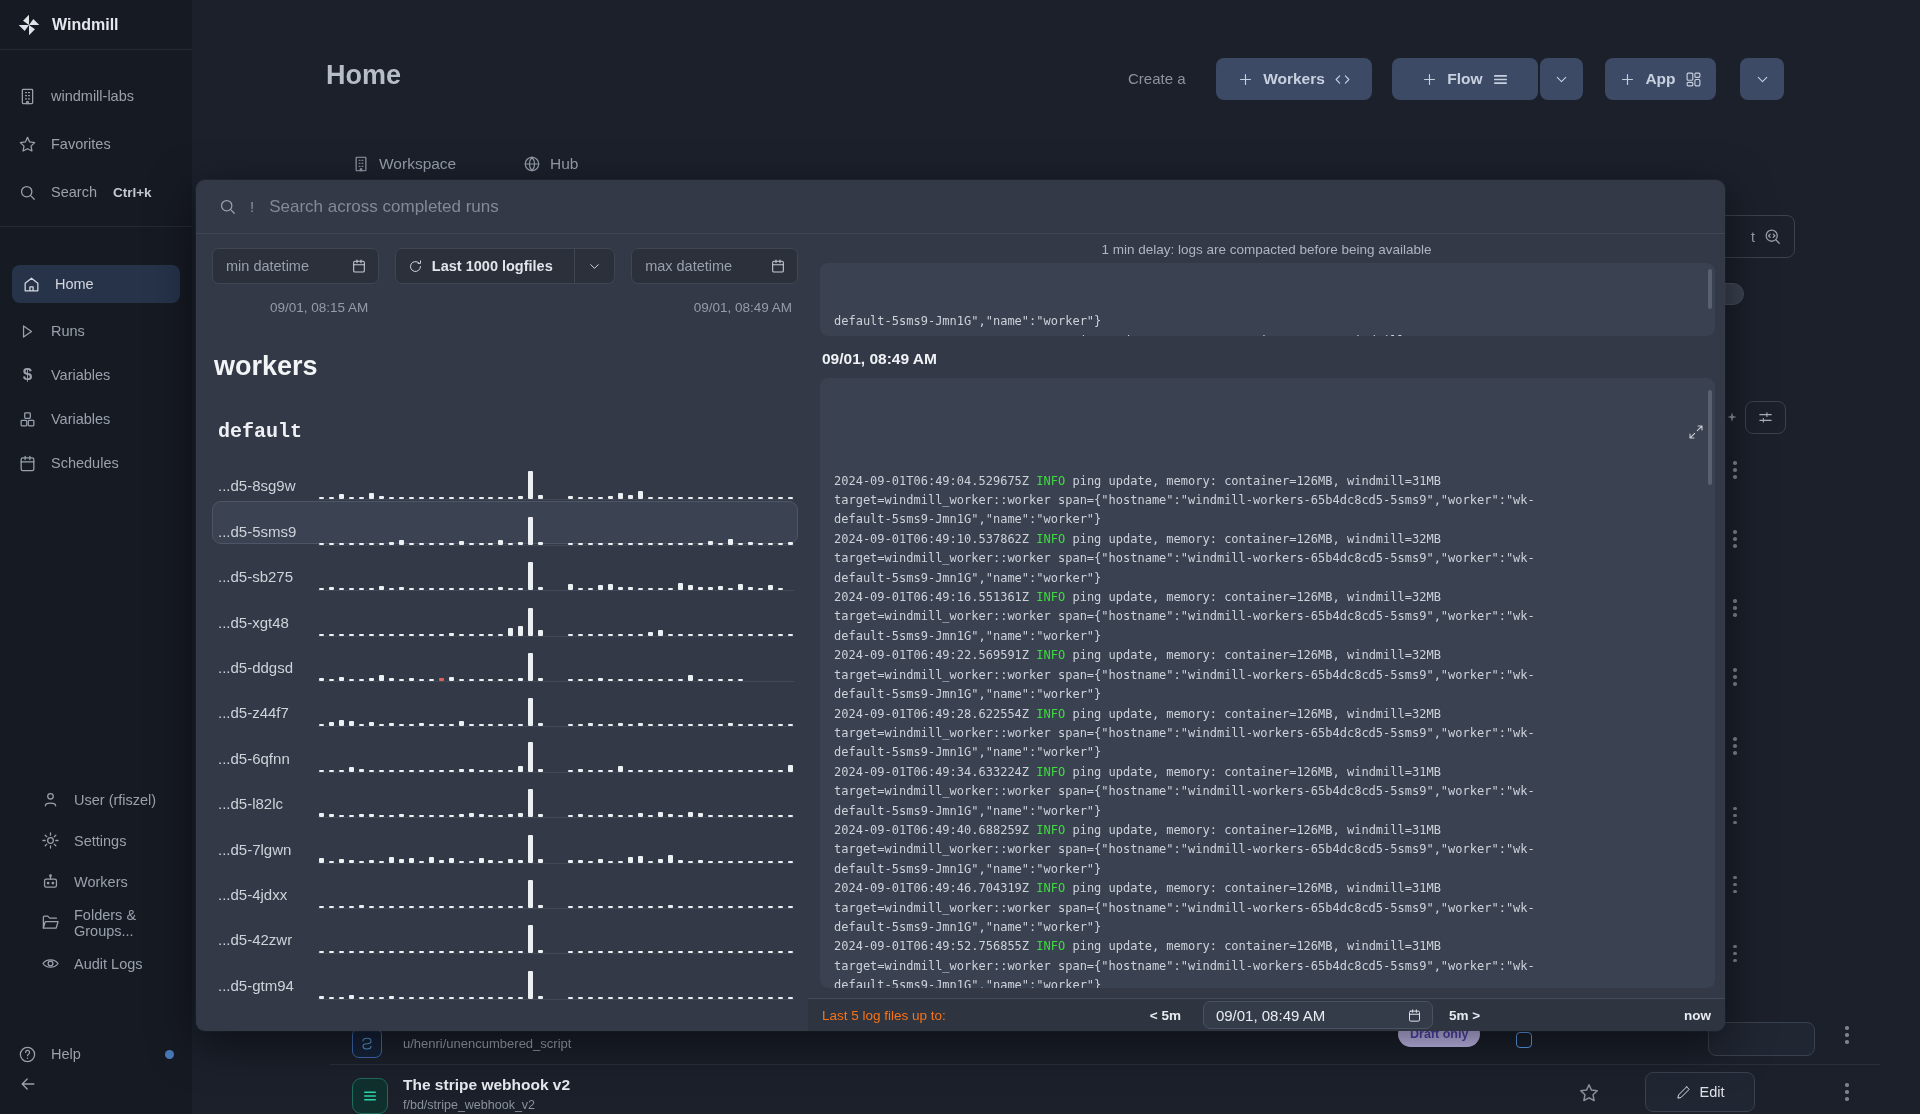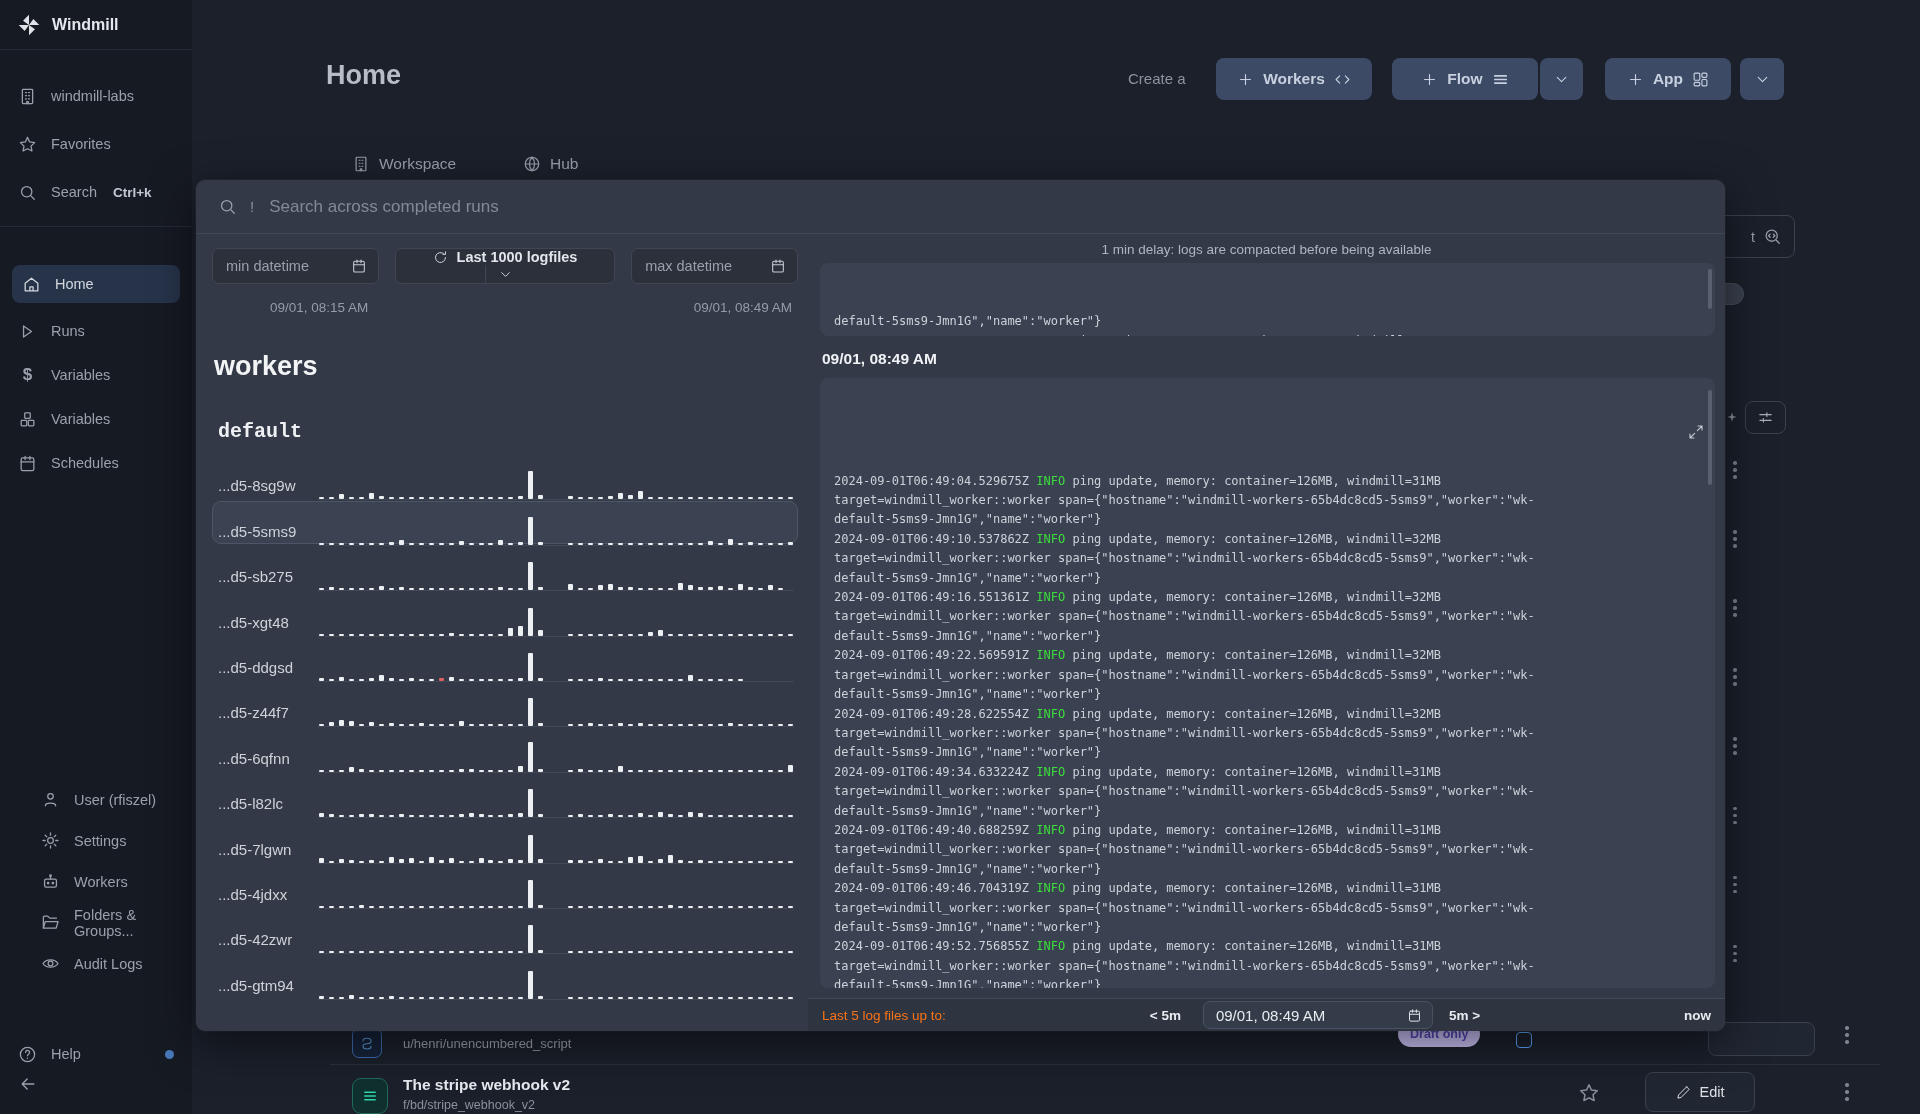--- a/index.html
+++ b/index.html
@@ -78,21 +78,21 @@
   .panel-body{flex:1;display:flex;min-height:0;}
 
   
   .left-col{width:612px;flex:none;padding:14px 10px 0 16px;overflow:hidden;}
   .filters-row{display:flex;gap:16px;}
   .dt-input{width:168px;height:36px;background:#2b303b;border:1px solid #3f4654;border-radius:7px;display:flex;align-items:center;
             justify-content:space-between;padding:0 11px;color:#98a0ac;}
   .dt-input input{width:110px;background:transparent;border:none;outline:none;color:#cdd2da;font-size:14.5px;font-family:"Liberation Sans",sans-serif;}
   .dt-input input::placeholder{color:#98a0ac;}
   .dt-input .ic{width:16px;height:16px;color:#c6ccd5;}
-  .logfile-select{width:222px;height:36px;background:#2b303b;border:1px solid #3f4654;border-radius:7px;display:flex;align-items:center;cursor:pointer;flex-direction:column;}
+  .logfile-select{width:222px;height:36px;background:#2b303b;border:1px solid #3f4654;border-radius:7px;display:flex;align-items:center;cursor:pointer;}
   .logfile-select .lab{flex:1;display:flex;align-items:center;gap:9px;padding:0 12px;color:#e2e5ea;font-size:14.5px;font-weight:bold;}
   .logfile-select .ic{width:15px;height:15px;color:#cdd2da;}
   .logfile-select .chev{width:40px;height:100%;border-left:1px solid #3f4654;display:flex;align-items:center;justify-content:center;color:#cdd2da;}
   .toggles-row{margin-top:14px;display:flex;align-items:center;justify-content:flex-end;gap:10px;padding-right:6px;}
   .tog{width:34px;height:19px;border-radius:10px;position:relative;cursor:pointer;flex:none;}
   .tog.on{background:#3b82f6;}
   .tog.off{background:#4a5160;}
   .tog .knob{position:absolute;top:2.5px;width:13px;height:13px;border:2px solid #f2f4f7;border-radius:50%;}
   .tog.on .knob{right:3px;}
   .tog.off .knob{left:3px;}
@@ -284,21 +284,21 @@
     <span>Flow</span>
     <svg class="ic" viewBox="0 0 24 24" style="stroke-width:2.4">
         <path d="M4 7h16 M4 12h16 M4 17h16"></path>
       </svg>
   </div>
   <div class="hbtn-chev" style="left:1540px;width:43px;">
     <svg class="ic" width="17" height="17" viewBox="0 0 24 24">
         <path d="m6 9 6 6 6-6"></path>
       </svg>
   </div>
-  <div class="hbtn" style="left:1605px;width:126px;">
+  <div class="hbtn" style="left:1605px;width:111px;">
     <svg class="ic" viewBox="0 0 24 24">
         <path d="M12 5v14 M5 12h14"></path>
       </svg>
     <span>App</span>
     <svg class="ic" viewBox="0 0 24 24">
         <rect x="3" y="3" width="8" height="10" rx="1.5"></rect>
         <rect x="14" y="3" width="7" height="6" rx="1.5"></rect>
         <rect x="14" y="12" width="7" height="9" rx="1.5"></rect>
         <rect x="3" y="16" width="8" height="5" rx="1.5"></rect>
       </svg>

